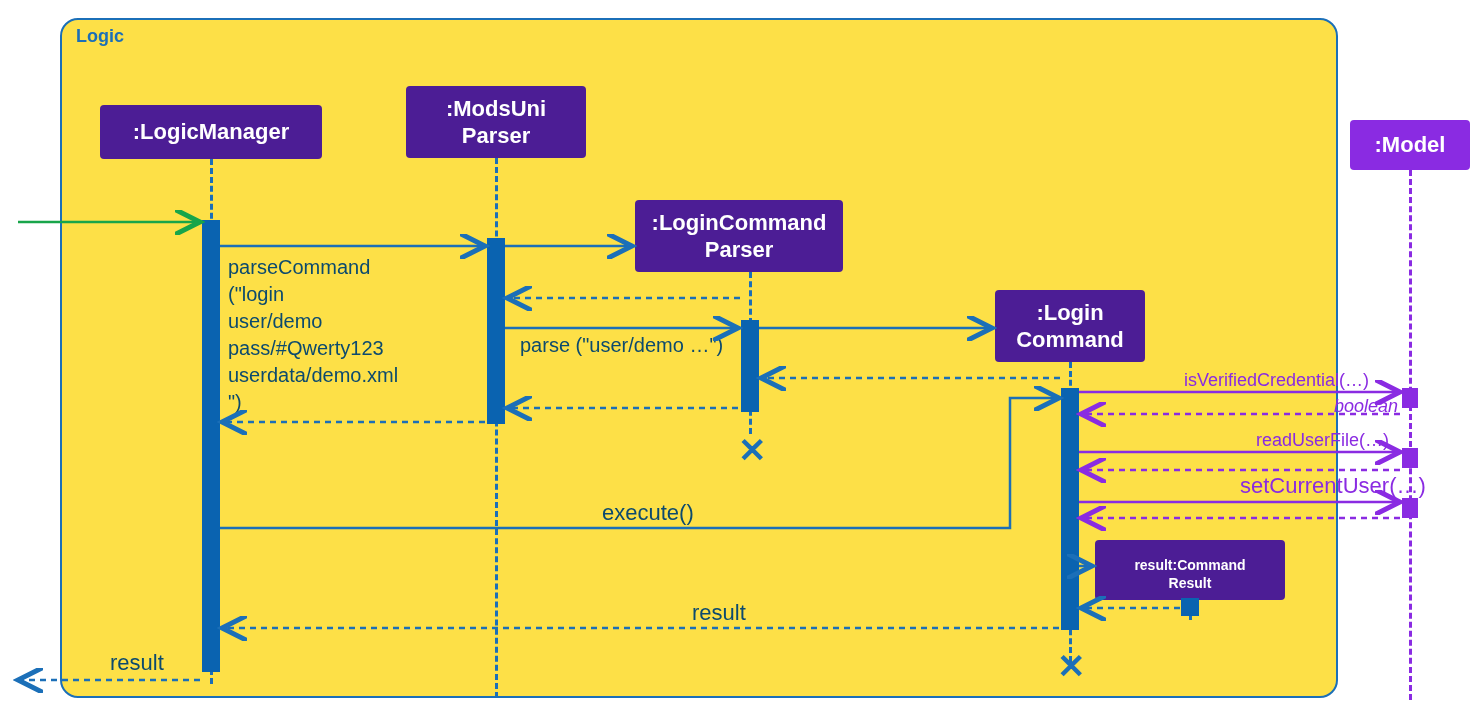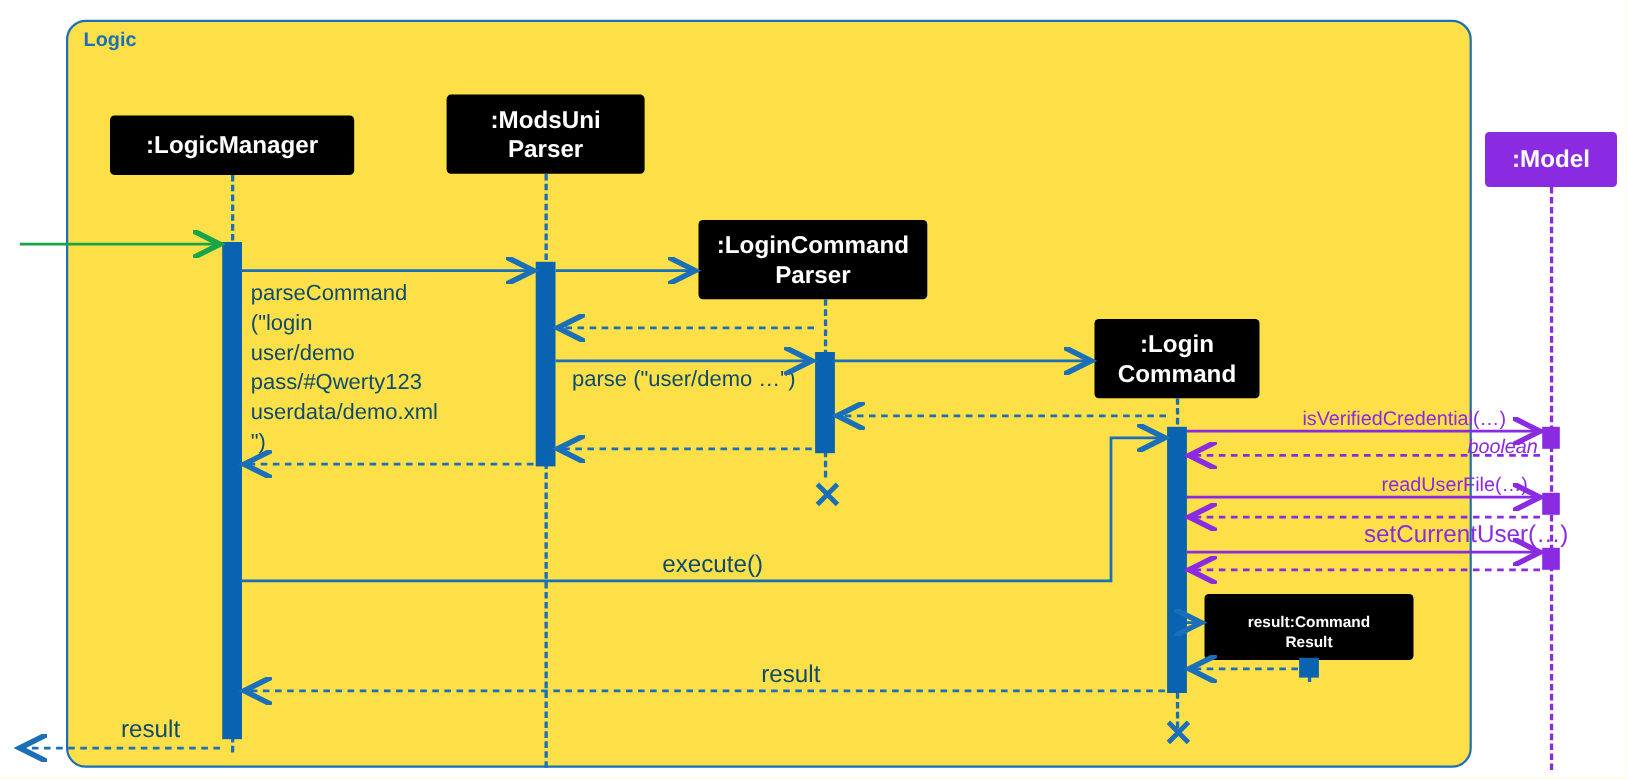--- a/index.html
+++ b/index.html
@@ -19,21 +19,21 @@
   .frame-label {
     position: absolute;
     top: 6px;
     left: 14px;
     font-weight: 700;
     color: #1b6fb8;
     font-size: 18px;
   }
   .participant {
     position: absolute;
-    background: #000000;
+    background: #4c1d95;
     color: #fff;
     font-weight: 600;
     text-align: center;
     display: flex;
     align-items: center;
     justify-content: center;
     border-radius: 4px;
     padding: 8px 14px;
     font-size: 22px;
     line-height: 1.25;

